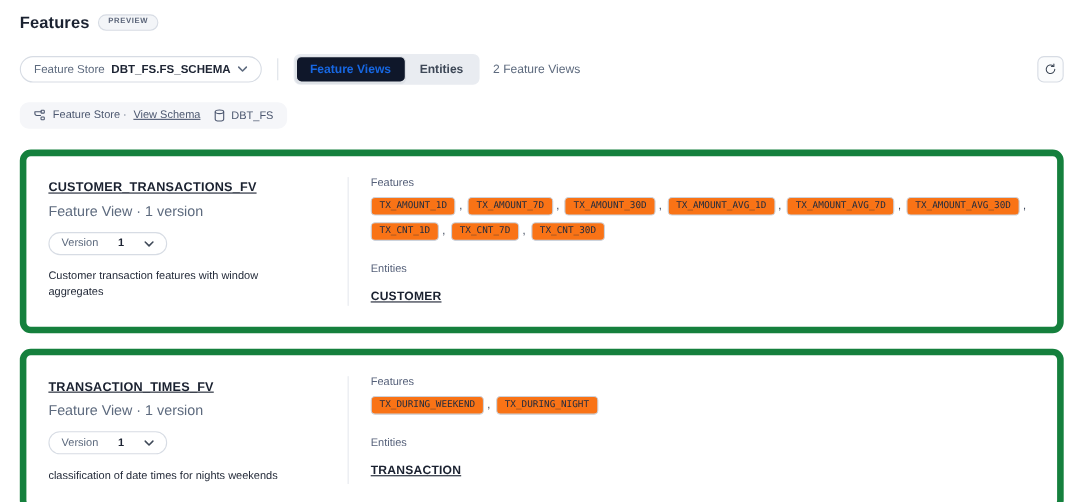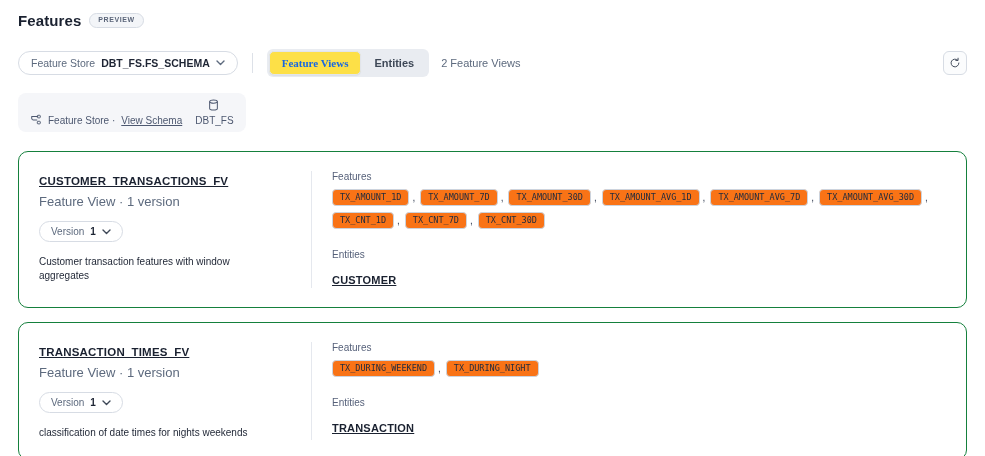--- a/index.html
+++ b/index.html
@@ -36,58 +36,57 @@
   .seg-control {
     display: inline-flex; align-items: center;
     background: #e9ecf1; border-radius: 6px; padding: 2px;
   }
   .seg-tab {
     font-size: 11px; padding: 4px 12px; border-radius: 5px; cursor: pointer;
     color: #3e4857; font-weight: bold; background: transparent; border: 1px solid transparent;
     line-height: 1.3;
   }
   .seg-tab.active {
-    background: #fde047; color: #1767e2; border: 1px solid #e2e5ea;
+    background: #0f172a; color: #1767e2; border: 1px solid #e2e5ea;
     box-shadow: 0 1px 1px rgba(20,30,50,.06);
-    font-family: Liberation Serif, serif;
   }
   .count-text { font-size: 11px; color: #5d6a7e; margin-left: 12px; }
   .refresh-btn {
     margin-left: auto; width: 24px; height: 24px;
     border: 1px solid #d7dce4; border-radius: 6px; background: #fbfcfd;
     display: flex; align-items: center; justify-content: center; cursor: pointer;
   }
   .refresh-btn svg { display: block; }
 
   
   .breadcrumb {
-    display: inline-flex; align-items: flex-end; gap: 6px;
+    display: inline-flex; align-items: flex-start; gap: 6px;
     background: #f5f6f9; border-radius: 8px; padding: 6px 12px;
     font-size: 10px; color: #4d5870; margin-bottom: 19px;
   }
   .breadcrumb .icon { display: inline-flex; align-items: center; }
   .breadcrumb a { color: #4d5870; text-decoration: underline; cursor: pointer; }
   .breadcrumb .db-name { margin-left: 1px; }
-  .breadcrumb .db-group { display: inline-flex; align-items: center; gap: 4px; margin-left: 6px; flex-direction: column; }
+  .breadcrumb .db-group { display: inline-flex; align-items: center; gap: 4px; margin-left: 6px; }
 
   
   .card {
-    border: 1px solid #15803d; border-radius: 10px; background: #fff;
+    border: 6px solid #15803d; border-radius: 10px; background: #fff;
     padding: 19px 20px; margin-bottom: 14px;
     display: flex; align-items: stretch;
   }
   .card-left { width: 272px; flex: 0 0 272px; padding-right: 18px; }
   .card-right { flex: 1; border-left: 1px solid #e5e8ee; padding-left: 20px; }
   .fv-name {
     font-size: 11.5px; font-weight: bold; color: #1a2130;
     text-decoration: underline; letter-spacing: .2px; cursor: pointer; display: inline-block;
   }
   .fv-meta { font-size: 13px; color: #5d6a7e; margin-top: 5px; }
   .version-pill {
-    display: inline-flex; align-items: center; gap: 6px;
+    display: inline-flex; align-items: center; gap: 18px;
     border: 1px solid #d7dce4; border-radius: 13px; background: #fff;
     padding: 4px 11px; margin-top: 12px; cursor: pointer; font-size: 10px;
   }
   .version-pill .vlabel { color: #5d6a7e; }
   .version-pill .vvalue { font-weight: bold; color: #1d2433; }
   .fv-desc { font-size: 10px; color: #1d2433; margin-top: 13px; line-height: 1.35; max-width: 240px; }
   .section-label { font-size: 10px; color: #56617a; margin-bottom: 7px; }
   .chips { display: flex; flex-wrap: wrap; align-items: center; row-gap: 6px; }
   .chip {
     font-family: "DejaVu Sans Mono", monospace; font-size: 8.5px; color: #1d2a3f;

